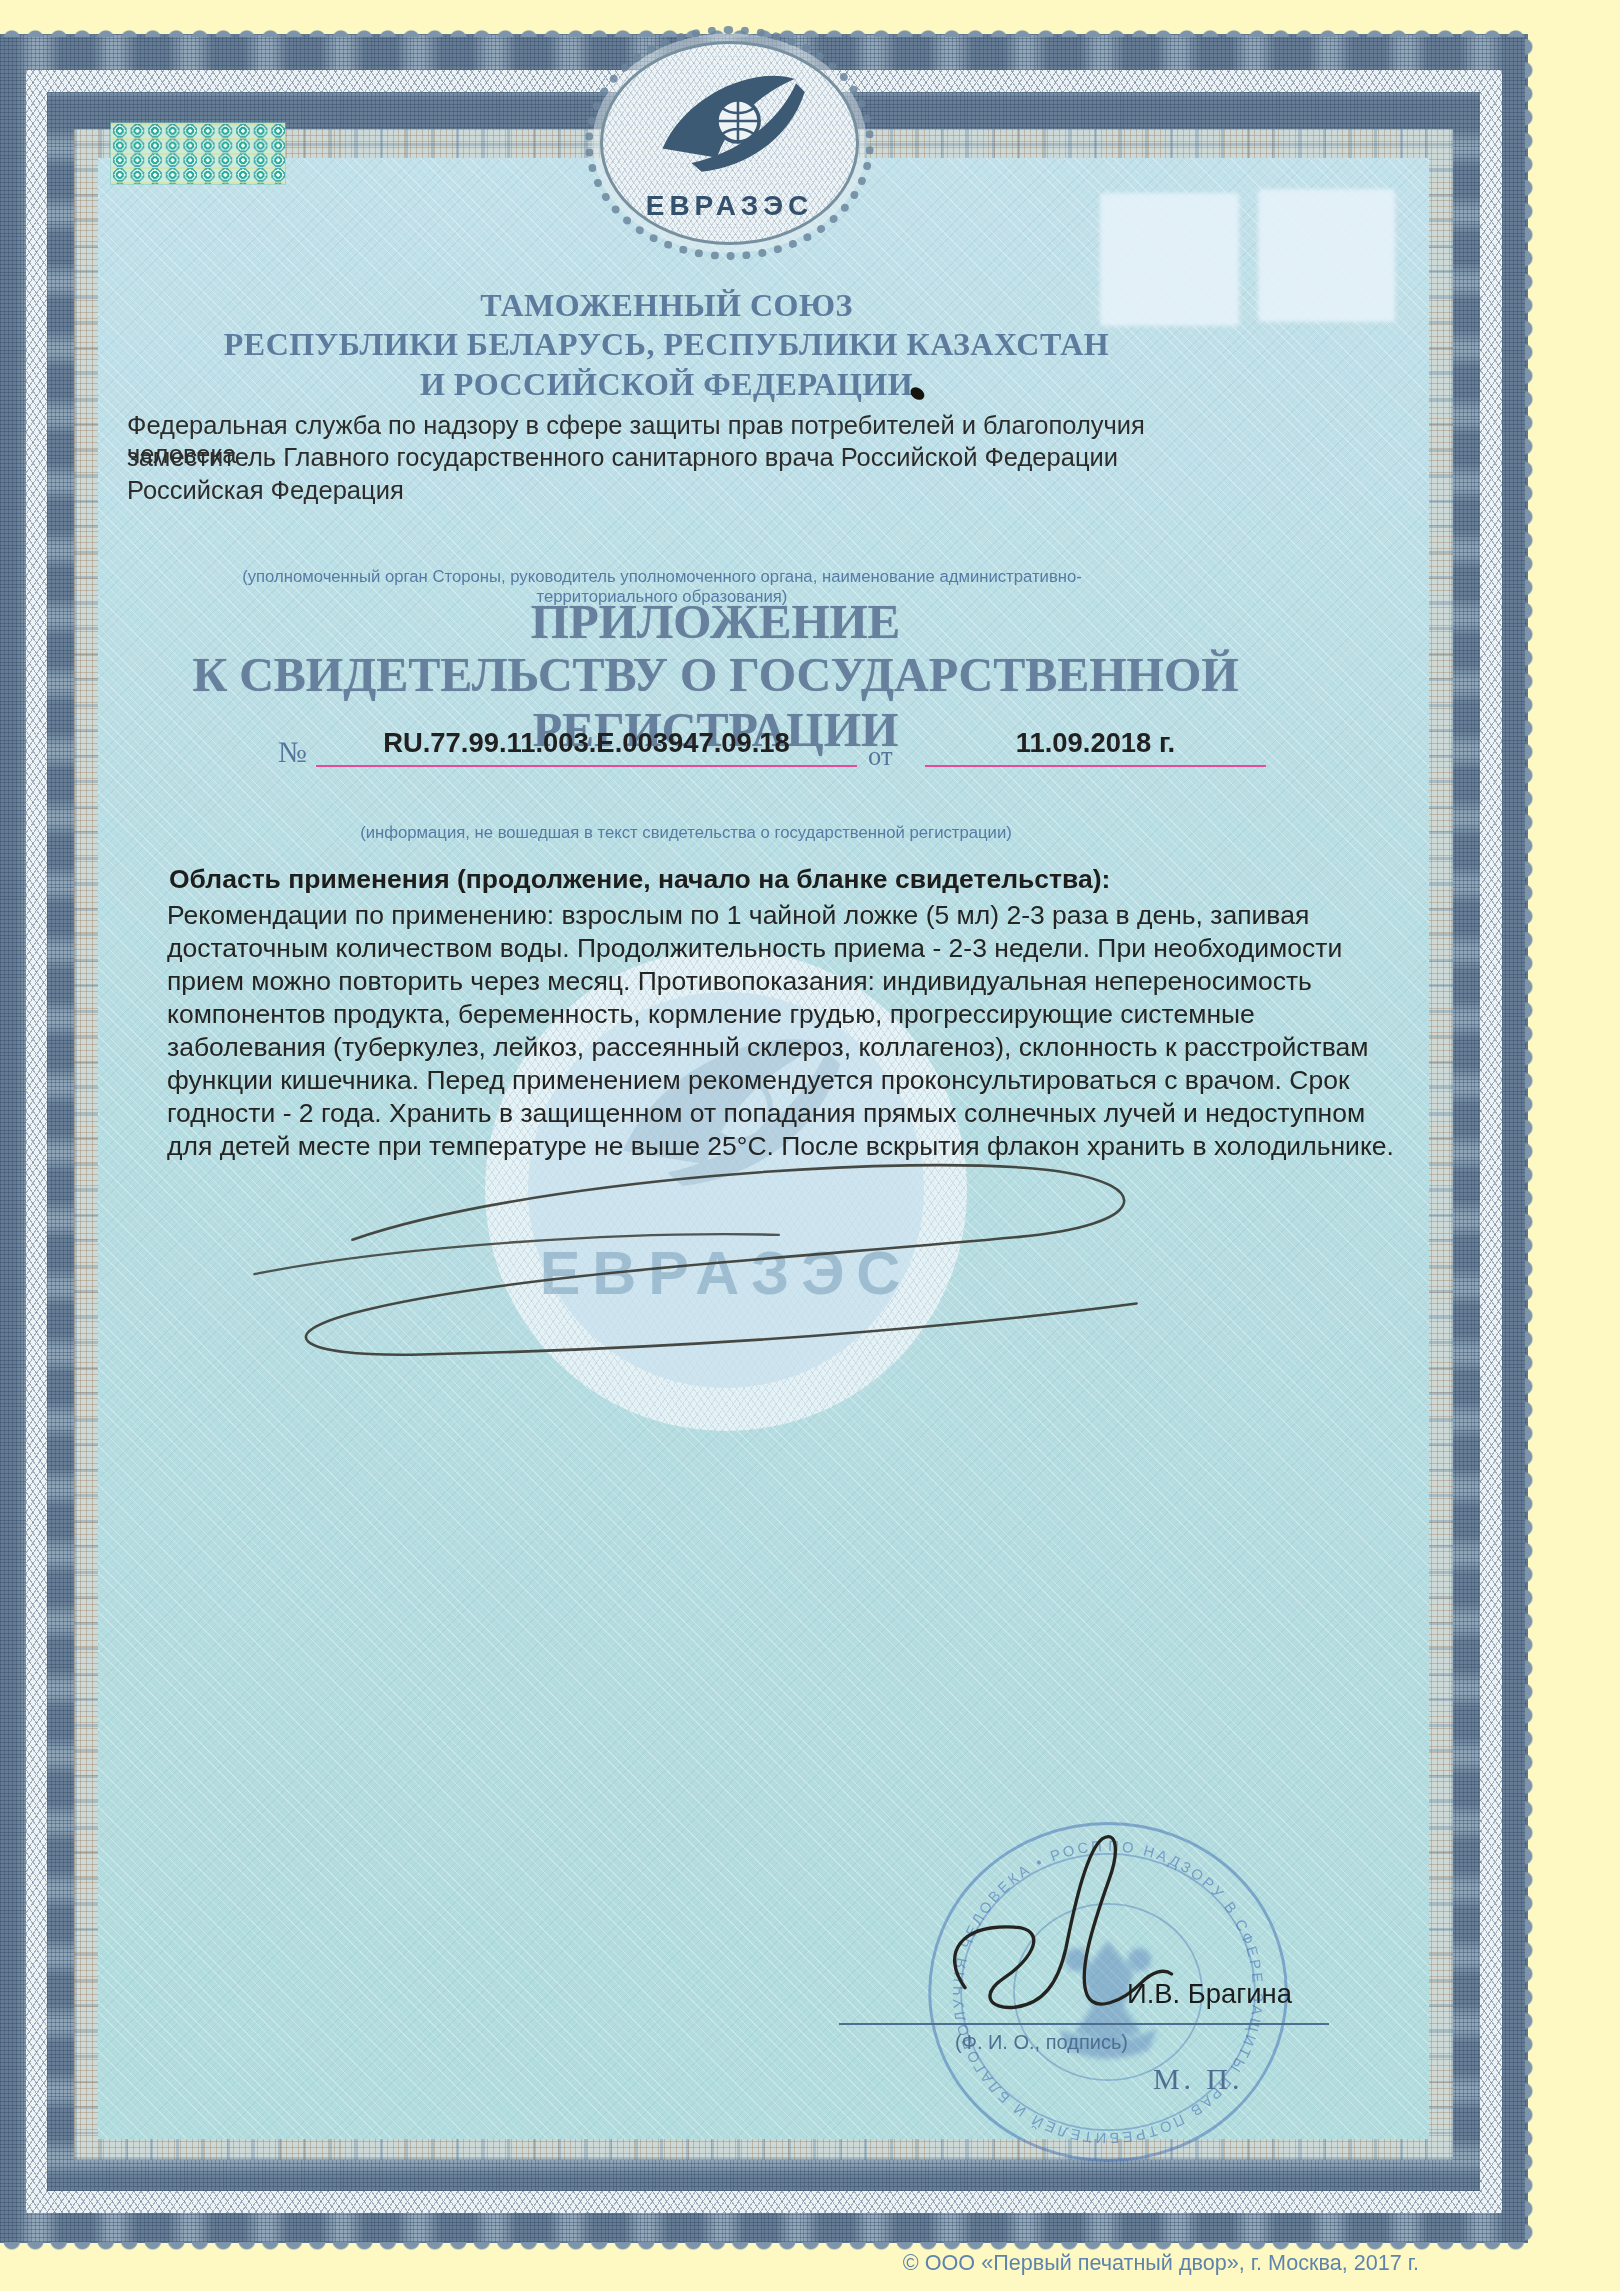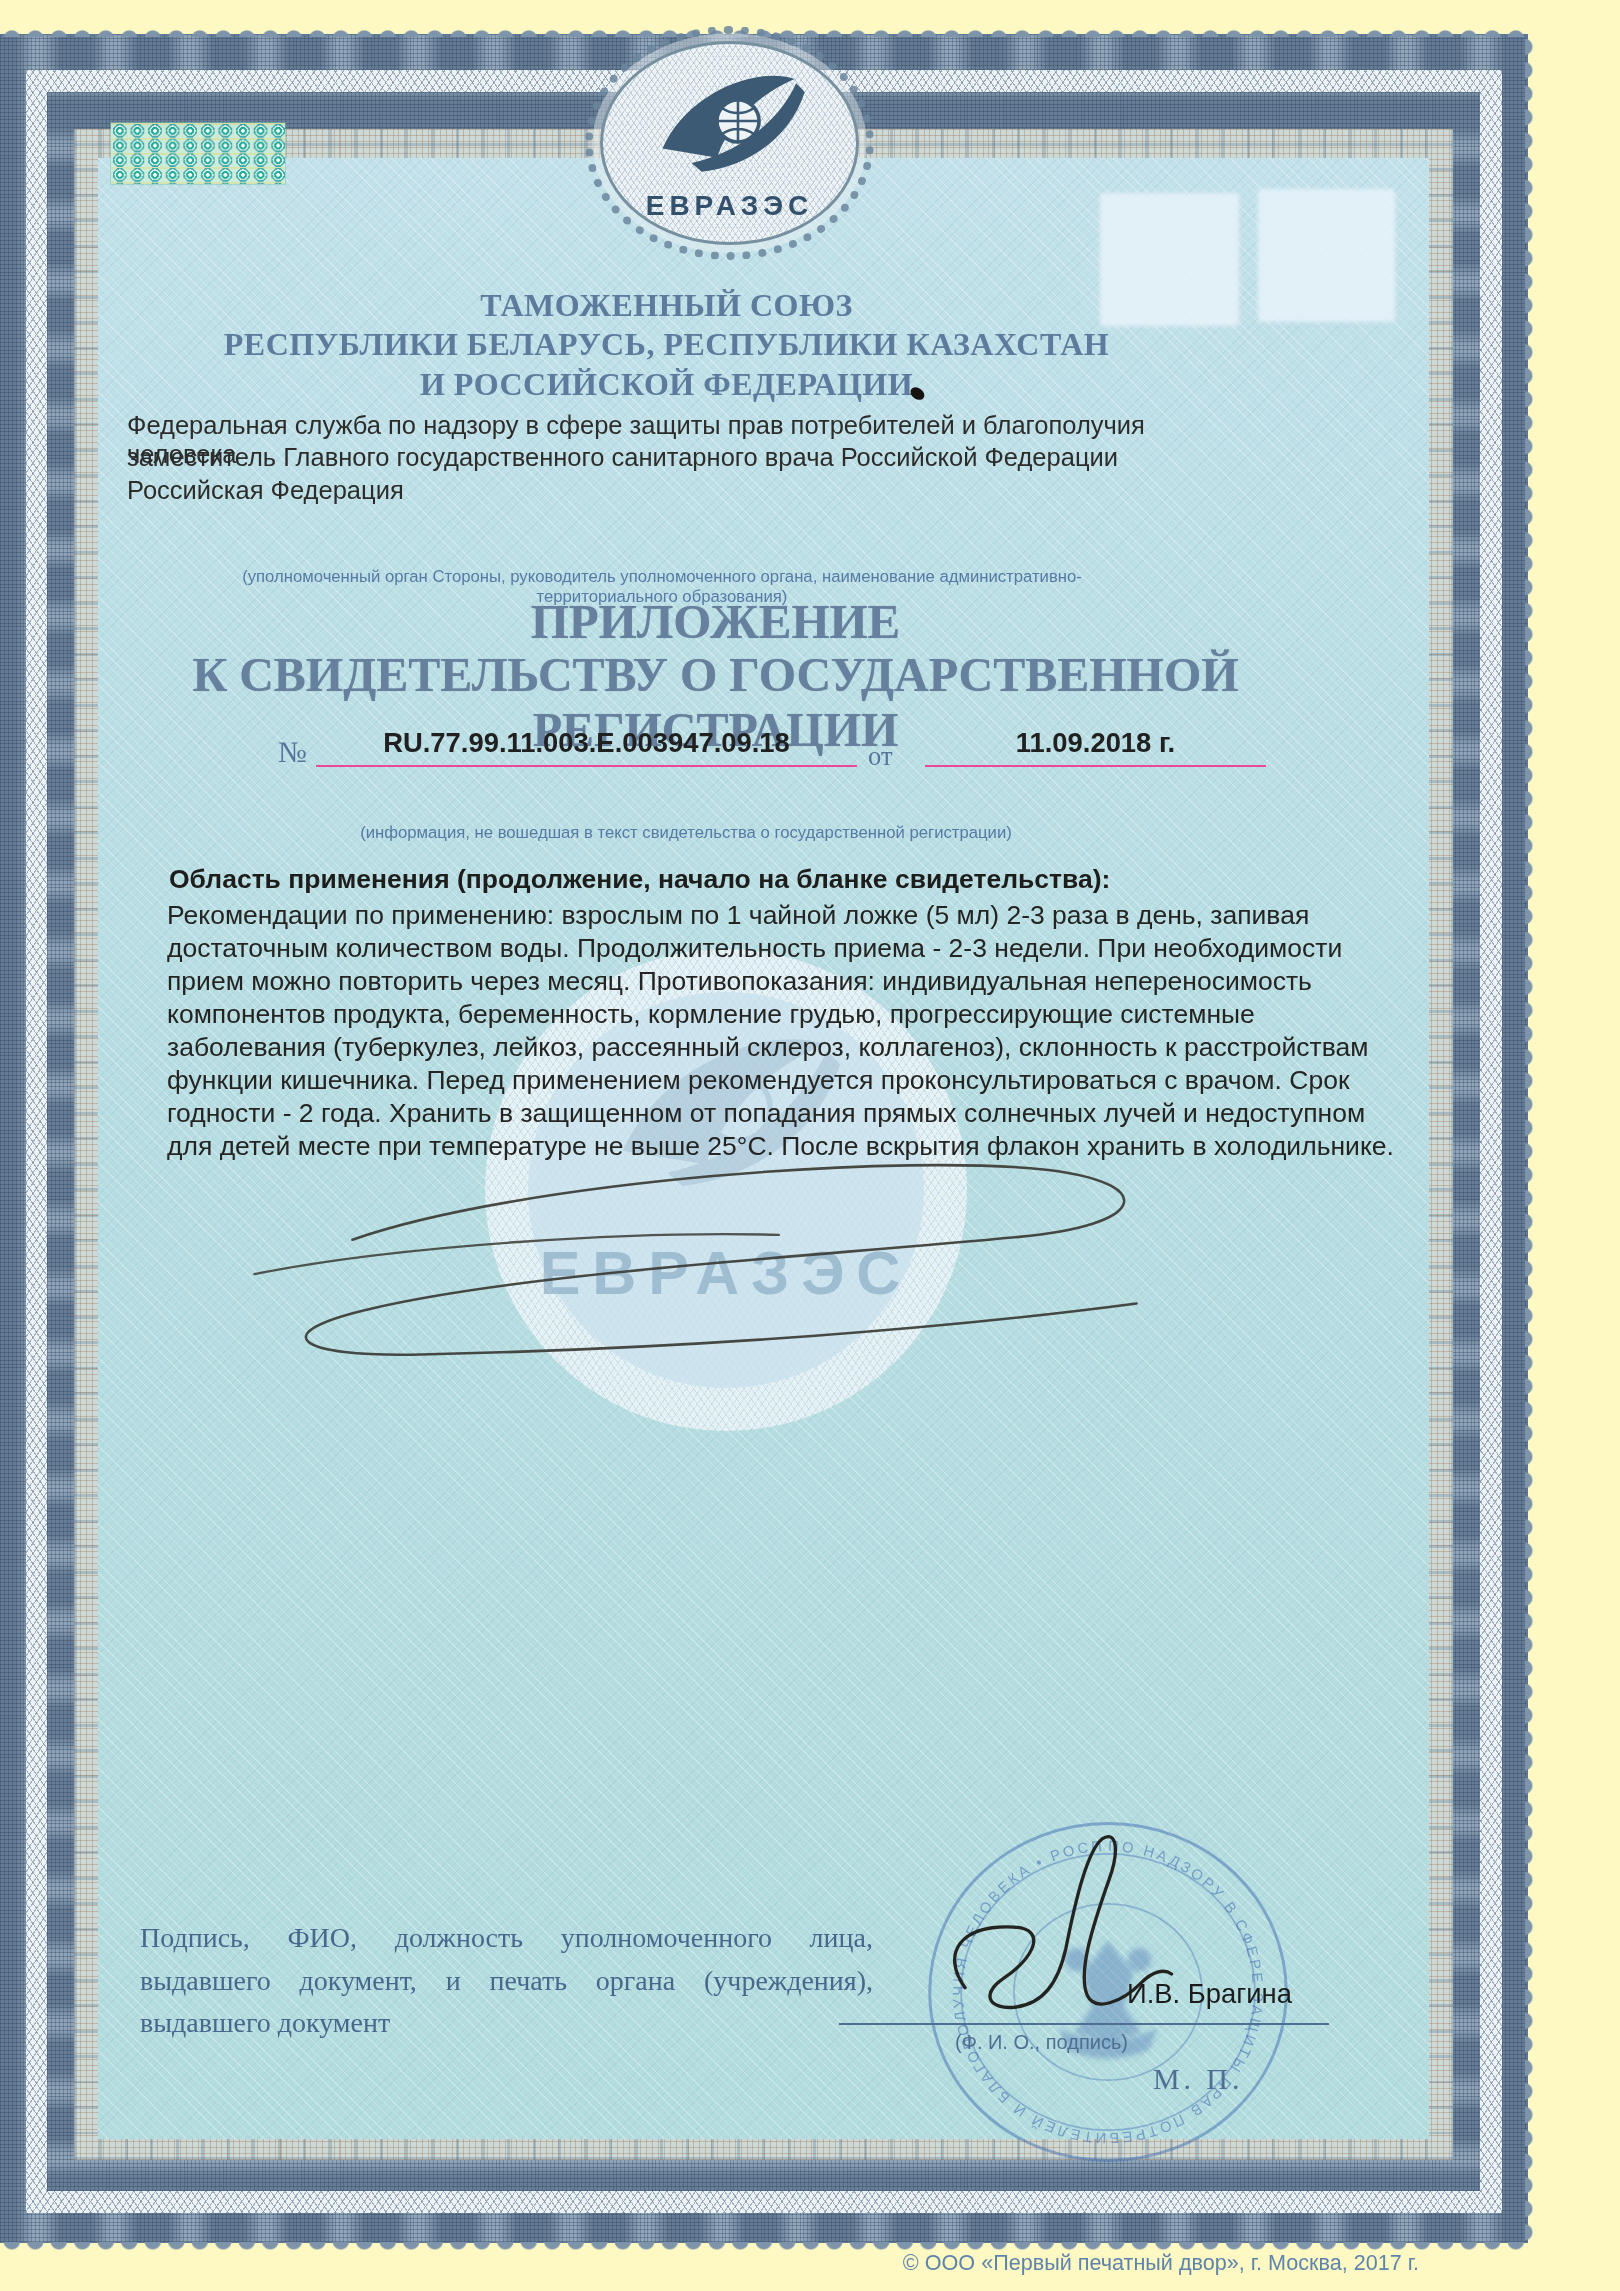--- a/index.html
+++ b/index.html
@@ -195,21 +195,20 @@
       <circle cx="126" cy="80" r="29" fill="none" stroke="#5f87a6" stroke-width="5"></circle>
     </svg>
     <div class="wm-label">ЕВРАЗЭС</div>
   </div>
 
   <svg class="abs flourish" width="941" height="255" viewBox="0 0 960 260">
     <path d="M130 115 C300 55 700 25 850 45 C950 60 940 100 810 112 C560 135 300 150 150 185 C40 210 70 235 200 232 C480 226 740 205 930 180" fill="none" stroke="#3b3b34" stroke-width="2.6" stroke-linecap="round" opacity=".92"></path>
     <path d="M30 150 C180 120 420 106 565 110" fill="none" stroke="#3b3b34" stroke-width="2.4" stroke-linecap="round" opacity=".85"></path>
   </svg>
 
-  <div class="abs left-cap">Подпись, ФИО, должность уполномоченного лица, выдавшего документ, и печать органа (учреждения), выдавшего документ</div>
 
   <svg class="abs stamp" width="392" height="382" viewBox="0 0 400 390">
     <defs>
       <filter id="b1">
           <feGaussianBlur stdDeviation="2.6"></feGaussianBlur>
         </filter>
       <path id="ringPath" d="M200 49 a148 144 0 1 1 -0.01 0"></path>
     </defs>
     <ellipse cx="200" cy="193" rx="182" ry="172" fill="none" stroke="rgba(64,110,180,.5)" stroke-width="3"></ellipse>
     <ellipse cx="200" cy="193" rx="150" ry="141" fill="none" stroke="rgba(64,110,180,.42)" stroke-width="1.8"></ellipse>

